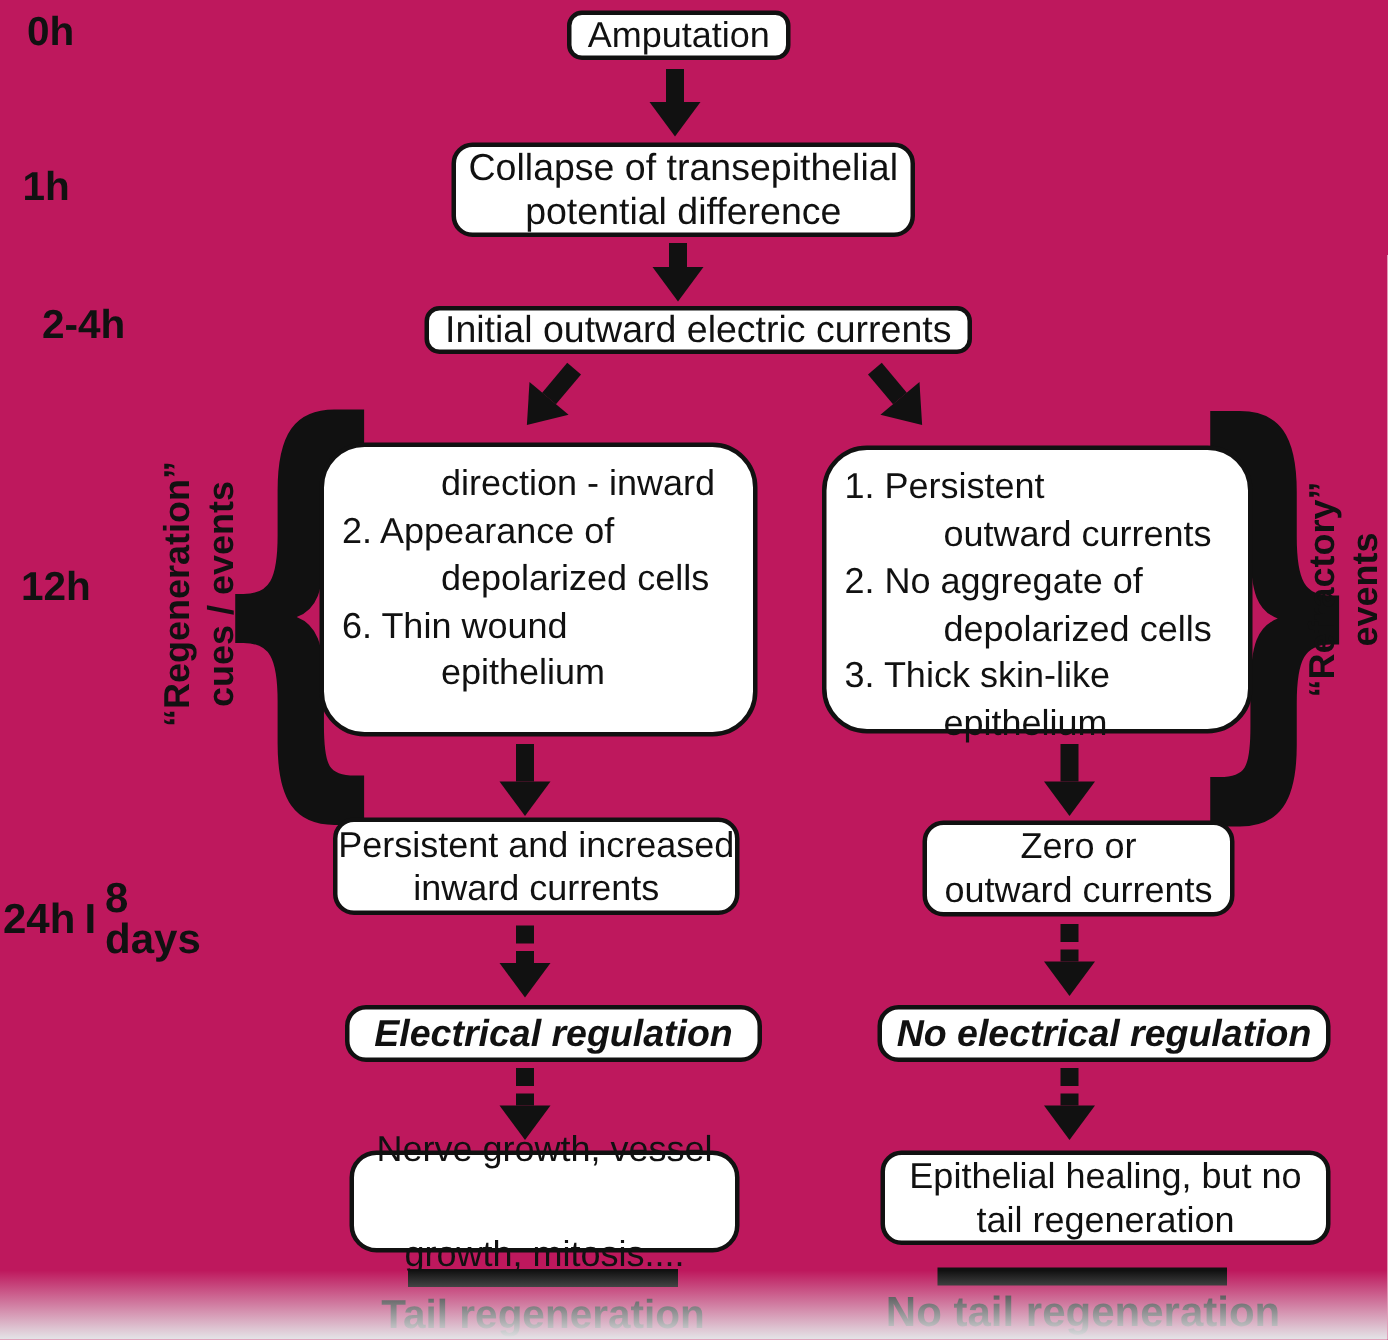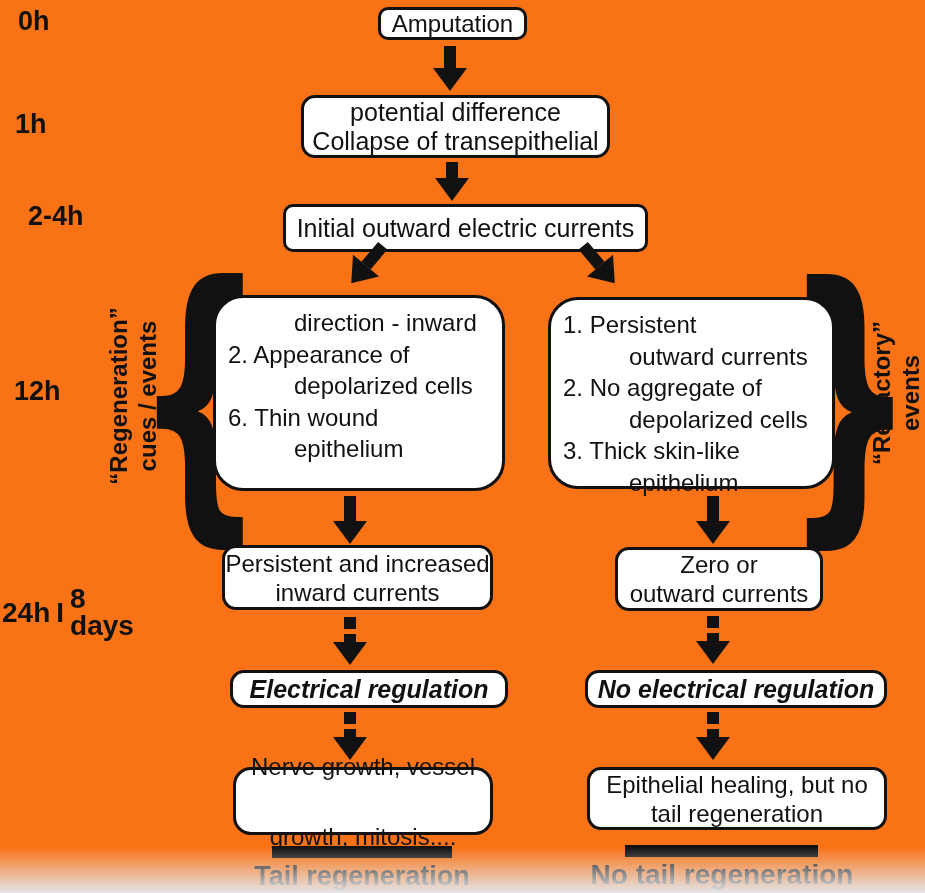--- a/index.html
+++ b/index.html
@@ -1,16 +1,16 @@
 <!DOCTYPE html>
 <html><head>
 <meta charset="utf-8">
 <style>
   html,body{margin:0;padding:0;background:#fcfcfc;}
-  .canvas{position:relative;width:925px;height:893px;background:#f97316;overflow:hidden;
+  .canvas{position:relative;width:925px;height:893px;background:#be185d;overflow:hidden;
           font-family:"Liberation Sans",sans-serif;color:#111;}
   .canvas::after{content:"";position:absolute;left:0;right:0;bottom:0;height:46px;pointer-events:none;
           background:linear-gradient(to bottom, rgba(229,230,232,0), #e4e5e8);}
   .tl{position:absolute;font-weight:bold;font-size:27px;line-height:27px;white-space:nowrap;}
   .tl-block{position:absolute;display:flex;flex-direction:row;align-items:center;gap:6px;
           font-weight:bold;font-size:28px;line-height:27px;}
   .box{position:absolute;background:#fff;border:3px solid #111;box-sizing:border-box;
           display:flex;flex-direction:column;align-items:center;justify-content:center;
           text-align:center;font-size:24px;line-height:29px;}
   .r10{border-radius:10px;} .r14{border-radius:14px;} .r18{border-radius:18px;gap:41px;} .r30{border-radius:30px;}
@@ -50,30 +50,30 @@
   <div class="box r10" style="left:378px;top:7px;width:149px;height:33px">
     <span>Amputation</span>
   </div>
 
   <div class="arrow" style="left:433px;top:46px">
     <div class="stem" style="height:22px"></div>
     <div class="head"></div>
   </div>
 
   <div class="box r14" style="left:301px;top:95px;width:309px;height:63px;font-size:25px">
+    <span>Collapse of transepithelial</span>
     <span>potential difference</span>
-    <span>Collapse of transepithelial</span>
   </div>
 
   <div class="arrow" style="left:435px;top:162px">
     <div class="stem" style="height:16px"></div>
     <div class="head"></div>
   </div>
 
-  <div class="box r10" style="left:283px;top:204px;width:365px;height:48px;font-size:25px">
+  <div class="box r10" style="left:283px;top:204px;width:365px;height:32px;font-size:25px">
     <span>Initial outward electric currents</span>
   </div>
 
   <div class="arrow diag-l" style="left:350px;top:240px">
     <div class="stem" style="height:26px"></div>
     <div class="head"></div>
   </div>
   <div class="arrow diag-r" style="left:582px;top:240px">
     <div class="stem" style="height:26px"></div>
     <div class="head"></div>

